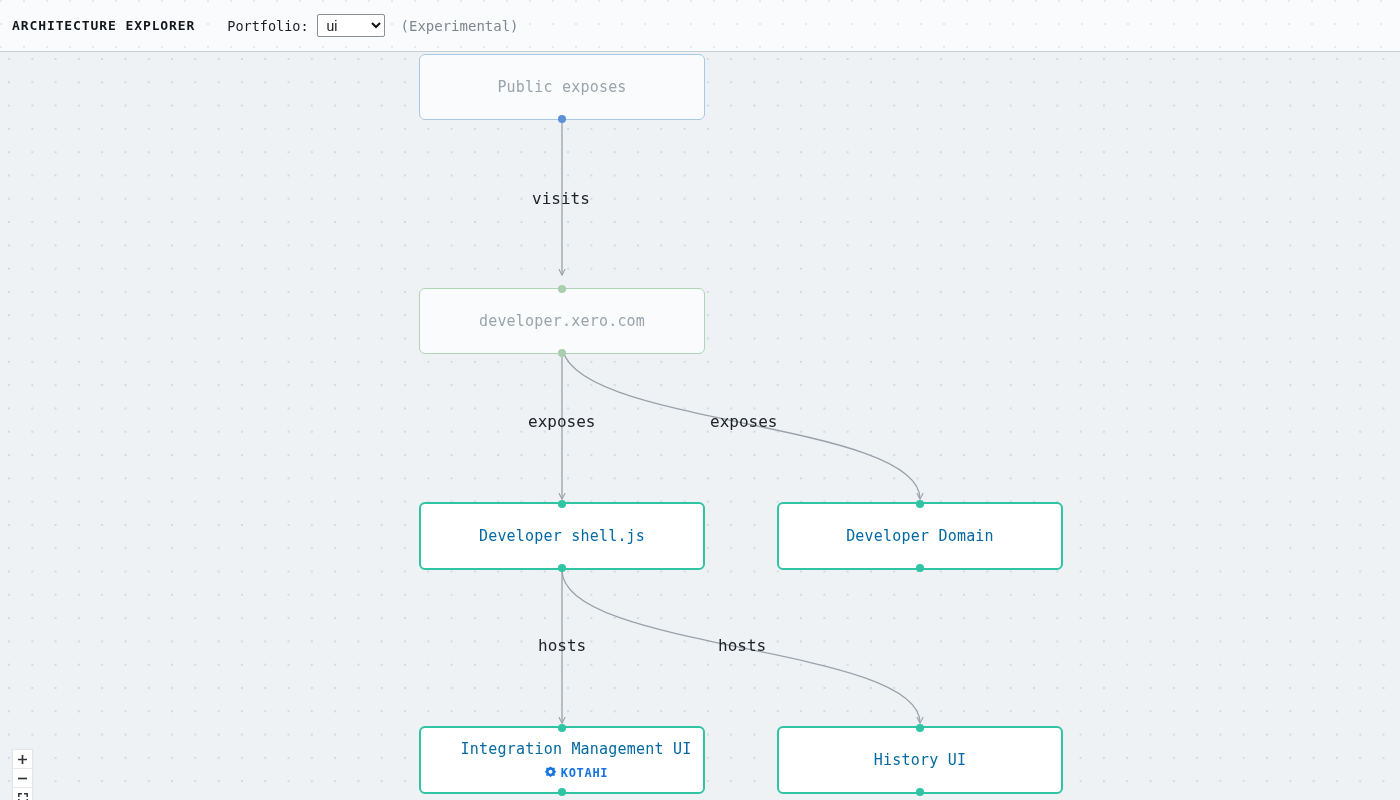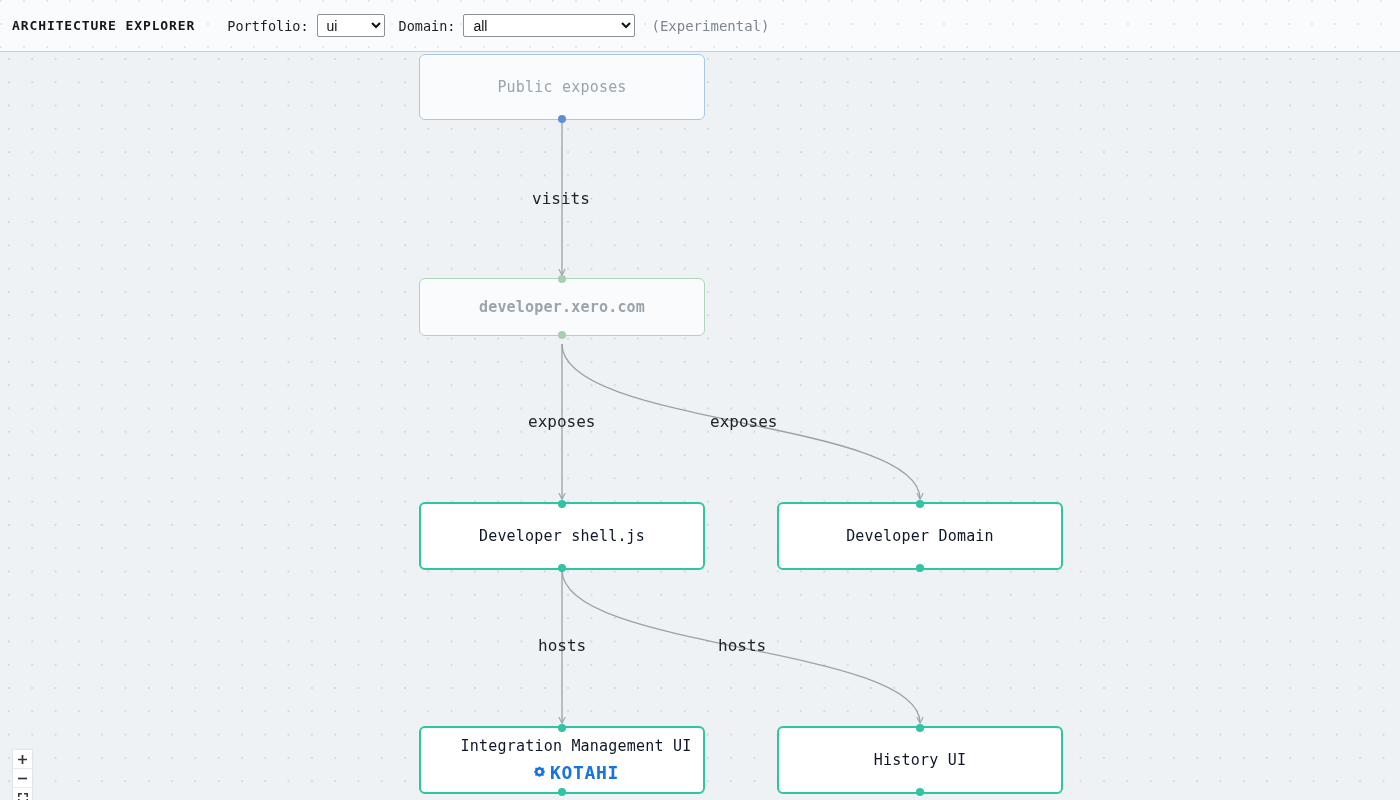--- a/index.html
+++ b/index.html
@@ -116,21 +116,21 @@
   .node.ghost-green {
     background: #f9fbfc;
     border: 1.6px solid #aed5b6;
   }
   .node.ghost-green .node-label { color: #9aa4ad; }
 
   .node.solid-teal {
     background: #ffffff;
     border: 2px solid #2ec4a4;
   }
-  .node.solid-teal .node-label { color: #0f172a; }
+  .node.solid-teal .node-label { color: #0369a1; }
 
   
   .handle {
     position: absolute;
     width: 8px; height: 8px;
     border-radius: 50%;
     left: 50%;
     transform: translateX(-50%);
     z-index: 14;
   }
@@ -142,21 +142,21 @@
 
   
   .badge {
     display: flex;
     align-items: center;
     gap: 4px;
     margin-top: 7px;
   }
   .badge-text {
     font-family: "DejaVu Sans Mono", "Liberation Mono", monospace;
-    font-size: 18px;
+    font-size: 12px;
     font-weight: 600;
     letter-spacing: 0.7px;
     color: #1673e0;
   }
   .badge-icon { display: block; }
 
   
   .edge-label {
     position: absolute;
     font-family: "DejaVu Sans Mono", "Liberation Mono", monospace;
@@ -196,24 +196,20 @@
 
 <div id="header">
   <div id="app-title">ARCHITECTURE EXPLORER</div>
 
 
   <div class="ctl-group">
     <span class="ctl-label">Portfolio:</span>
     <select class="ctl-select" id="sel-component"><option value="ui">ui</option></select>
   </div>
 
-  <div class="ctl-group">
-    <span class="ctl-label">Domain:</span>
-    <select class="ctl-select" id="sel-domain"><option value="all">all</option></select>
-  </div>
 
   <span id="experimental">(Experimental)</span>
 </div>
 
 <div id="canvas">
 
   <svg id="edge-layer" width="1400" height="748">
       <defs>
         <marker id="arrow" viewBox="0 0 10 10" refX="8.5" refY="5" markerWidth="5.5" markerHeight="5.5" orient="auto-start-reverse">
           <path d="M0.5 0.8 L9 5 L0.5 9.2" fill="none" stroke="#9aa1a8" stroke-width="1.5" stroke-linecap="round" stroke-linejoin="round"></path>
@@ -224,21 +220,21 @@
       <path d="M562 292 C562 374.15999999999997 920 367.84000000000003 920 447" fill="none" stroke="#9aa1a8" stroke-width="1.3" marker-end="url(#arrow)"></path>
       <path d="M562 518 L562 671" fill="none" stroke="#9aa1a8" stroke-width="1.3" marker-end="url(#arrow)"></path>
       <path d="M562 518 C562 599.12 920 592.88 920 671" fill="none" stroke="#9aa1a8" stroke-width="1.3" marker-end="url(#arrow)"></path>
     </svg>
 
   <div id="node-layer">
       <div class="node ghost-blue" style="left: 419px; top: 2px; width: 286px; height: 66px;">
         <div class="node-label">Public exposes</div>
         <div class="handle bottom blue"></div>
       </div>
-      <div class="node ghost-green" style="left: 419px; top: 226px; width: 286px; height: 58px; font-weight: bold;">
+      <div class="node ghost-green" style="left: 419px; top: 236px; width: 286px; height: 66px;">
         <div class="node-label">developer.xero.com</div>
         <div class="handle top green"></div>
         <div class="handle bottom green"></div>
       </div>
       <div class="node solid-teal" style="left: 419px; top: 450px; width: 286px; height: 68px;">
         <div class="node-label">Developer shell.js</div>
         <div class="handle top teal"></div>
         <div class="handle bottom teal"></div>
       </div>
       <div class="node solid-teal" style="left: 777px; top: 450px; width: 286px; height: 68px;">

